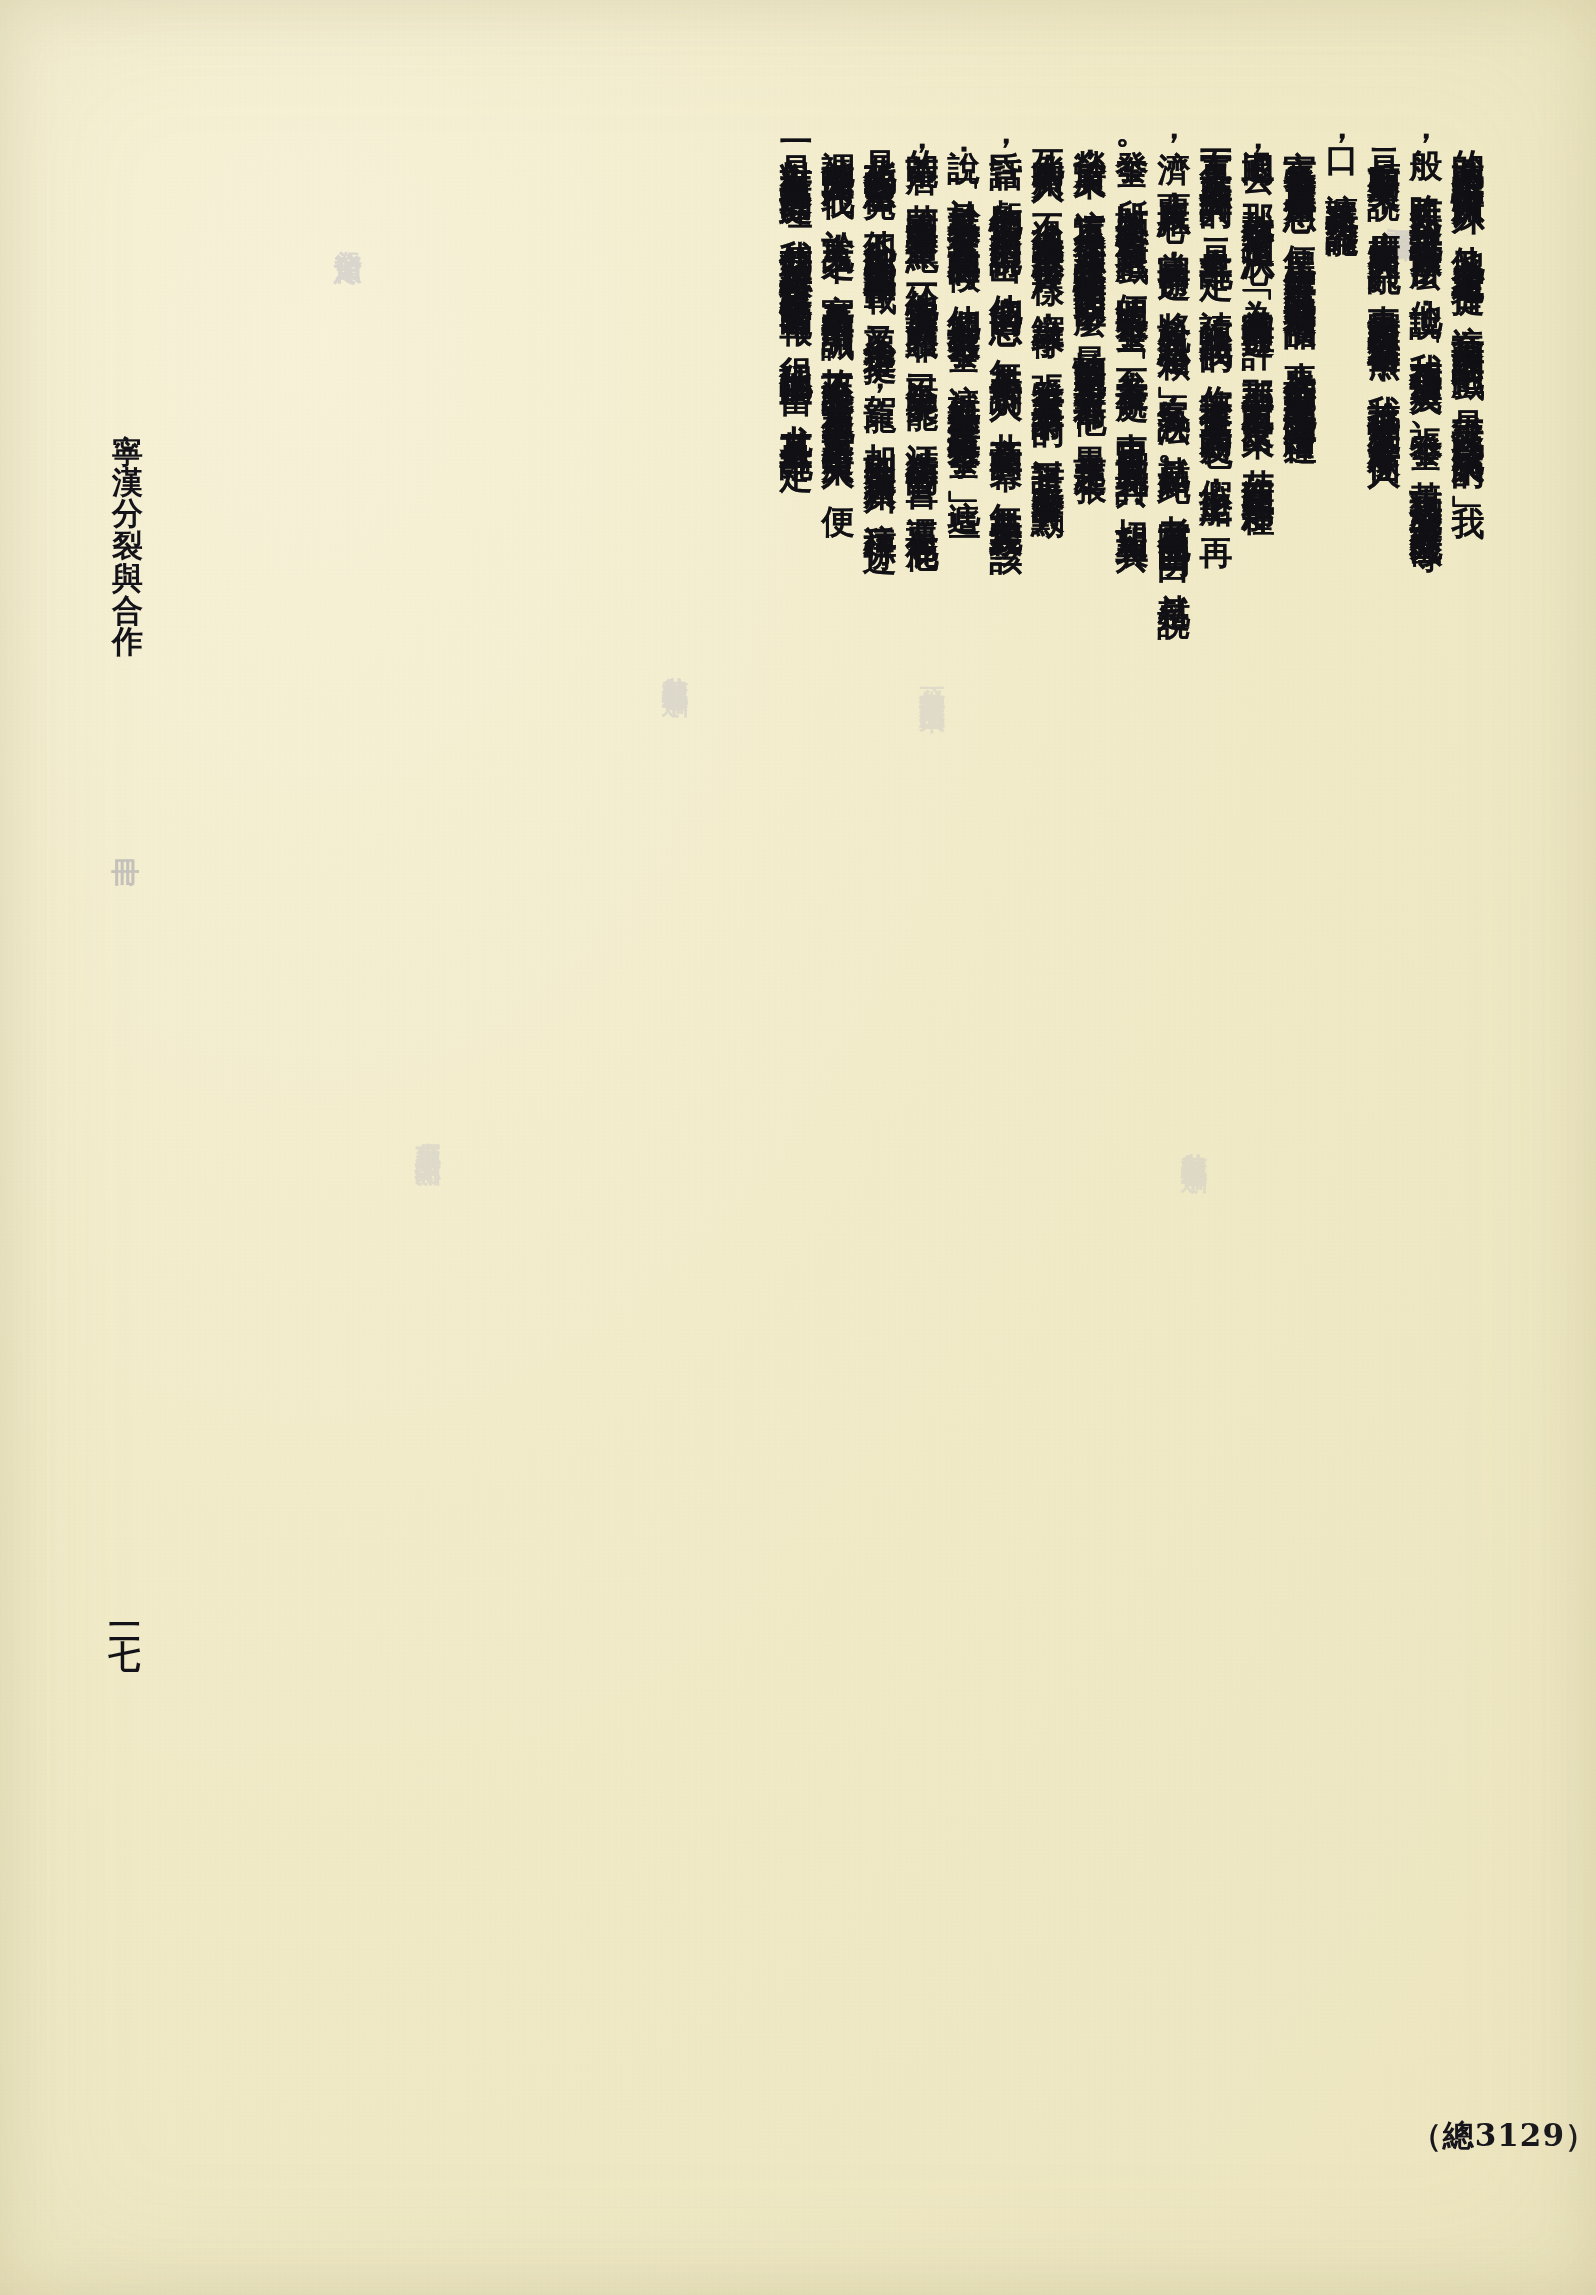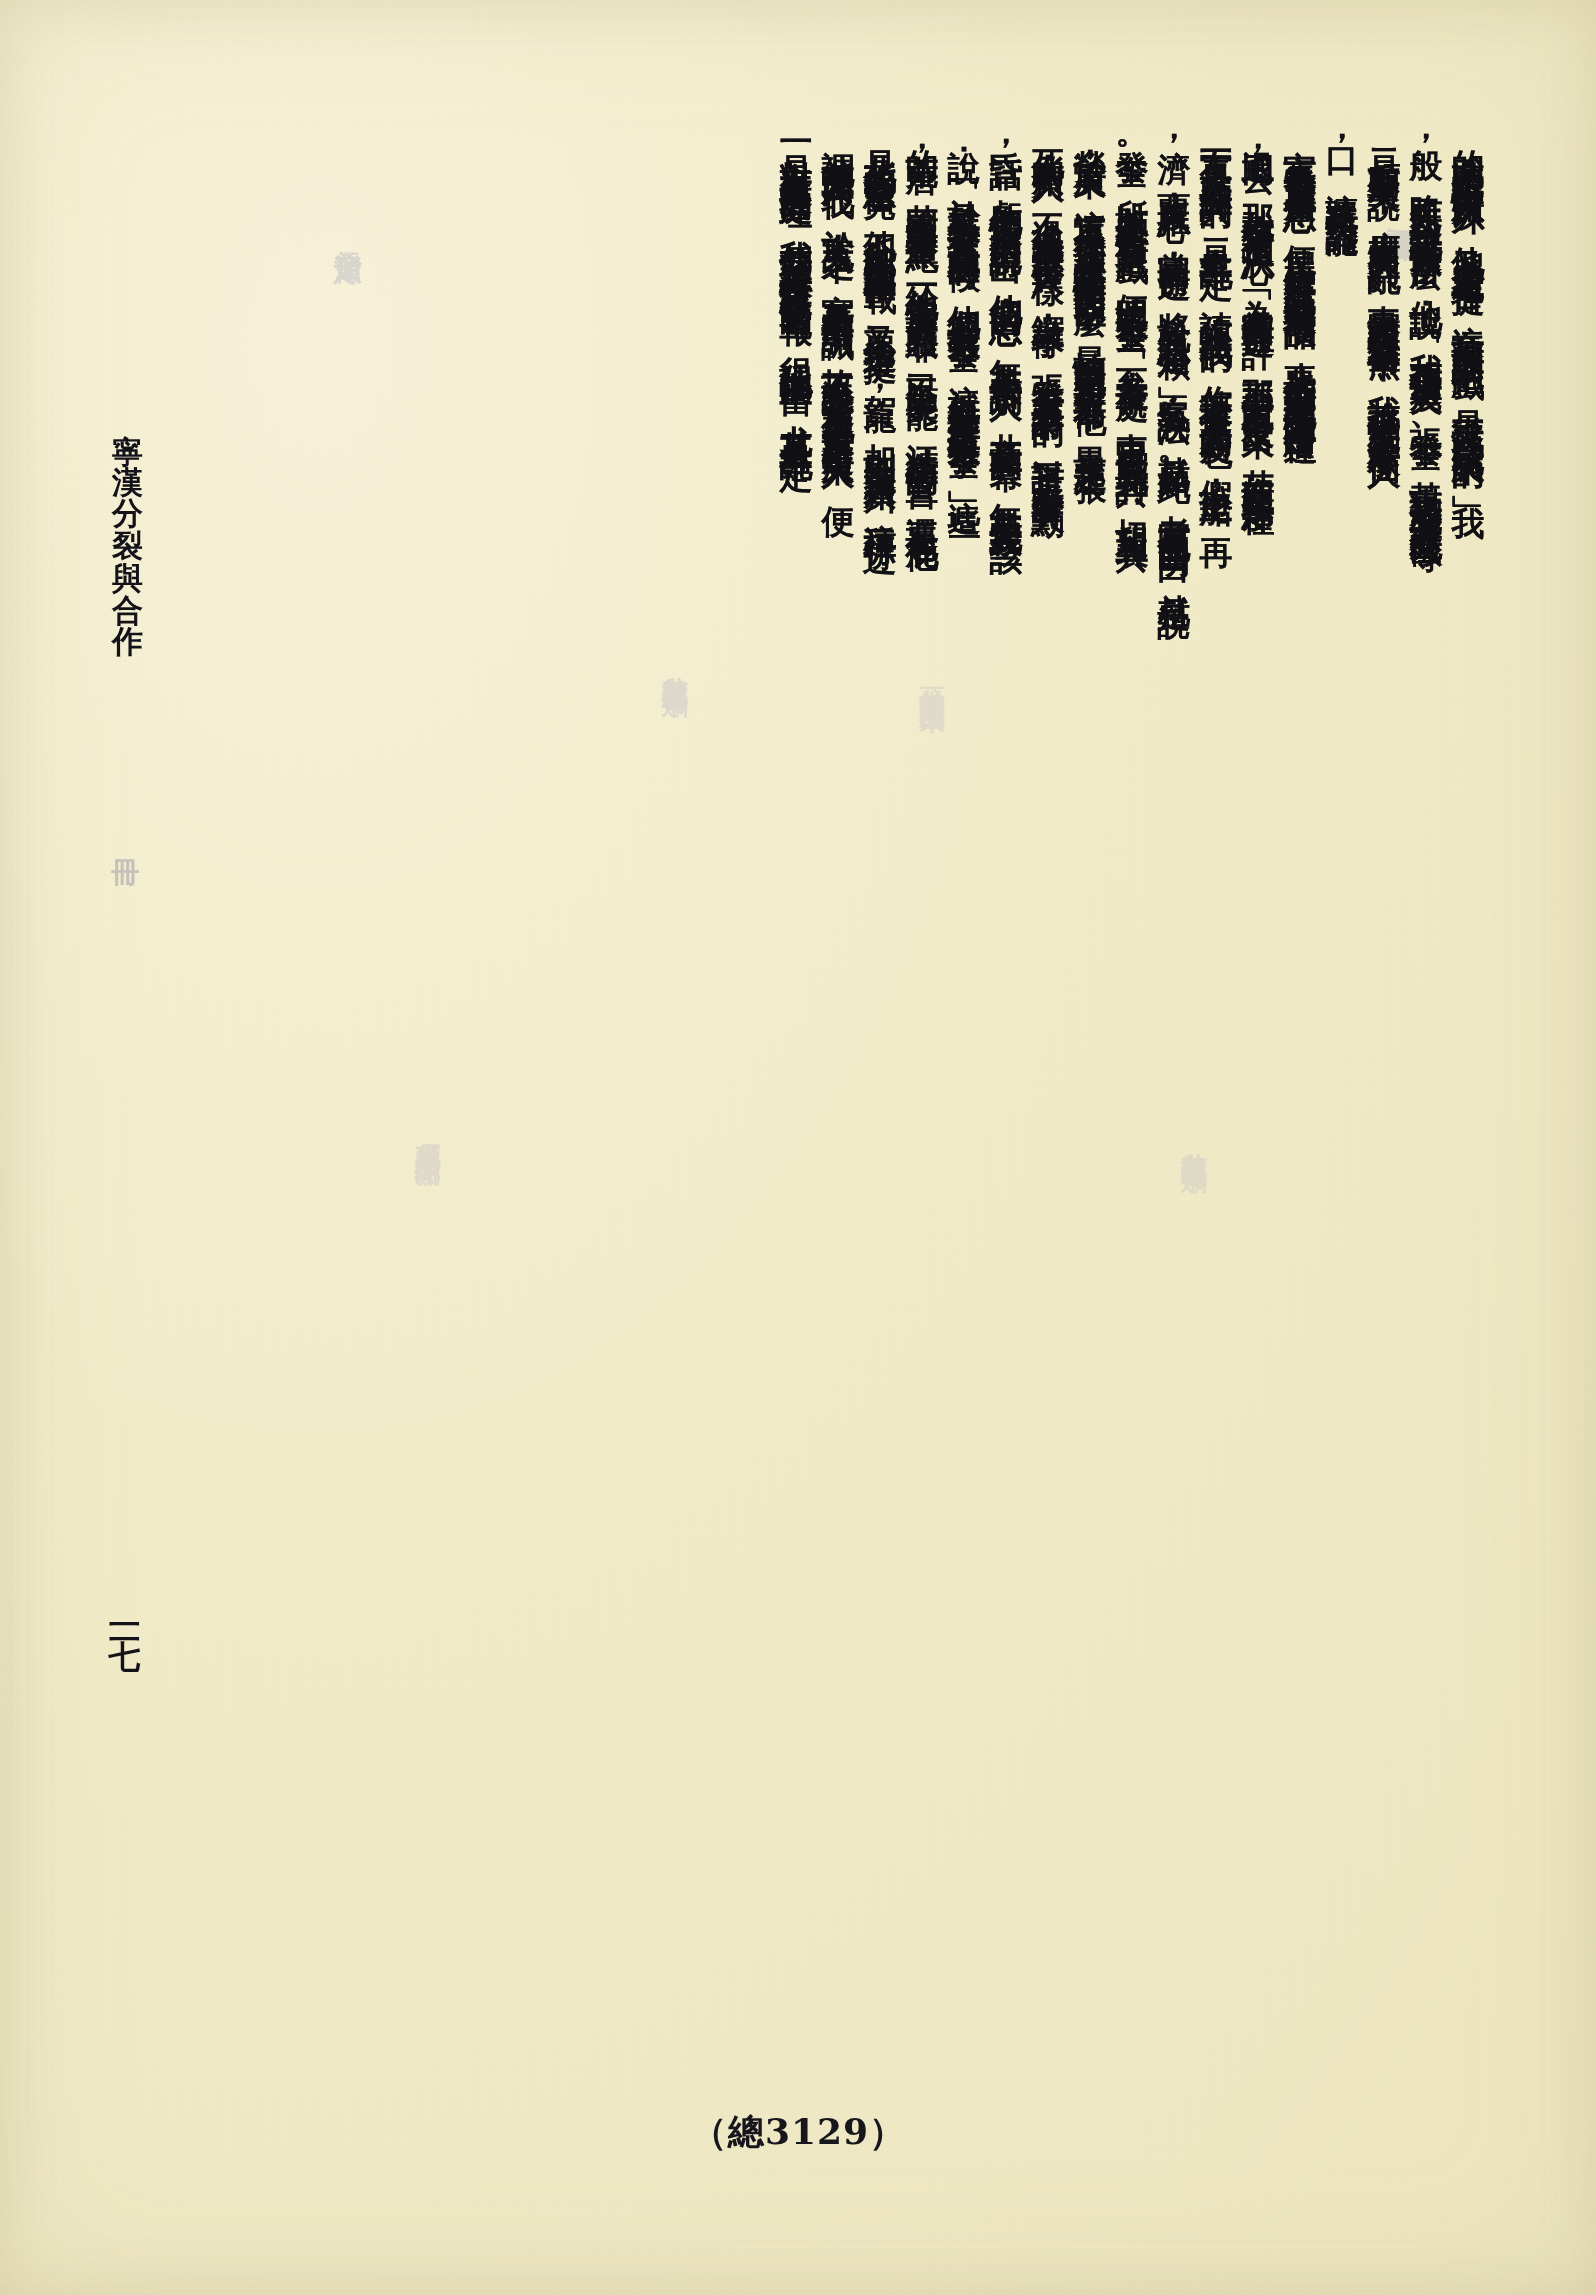--- a/index.html
+++ b/index.html
@@ -117,22 +117,22 @@
     letter-spacing: 7.6px;
     color: #141319;
     font-weight: 600;
   }
 
   .folio {
     position: absolute;
     left: 0;
     right: 0;
     bottom: 138px;
-    text-align: center;
-    font-size: 36px;
+    text-align: right;
+    font-size: 31px;
     letter-spacing: 1px;
     color: #17161c;
     font-weight: 600;
   }
 
   
   .edge-shade {
     position: absolute;
     inset: 0;
     pointer-events: none;

